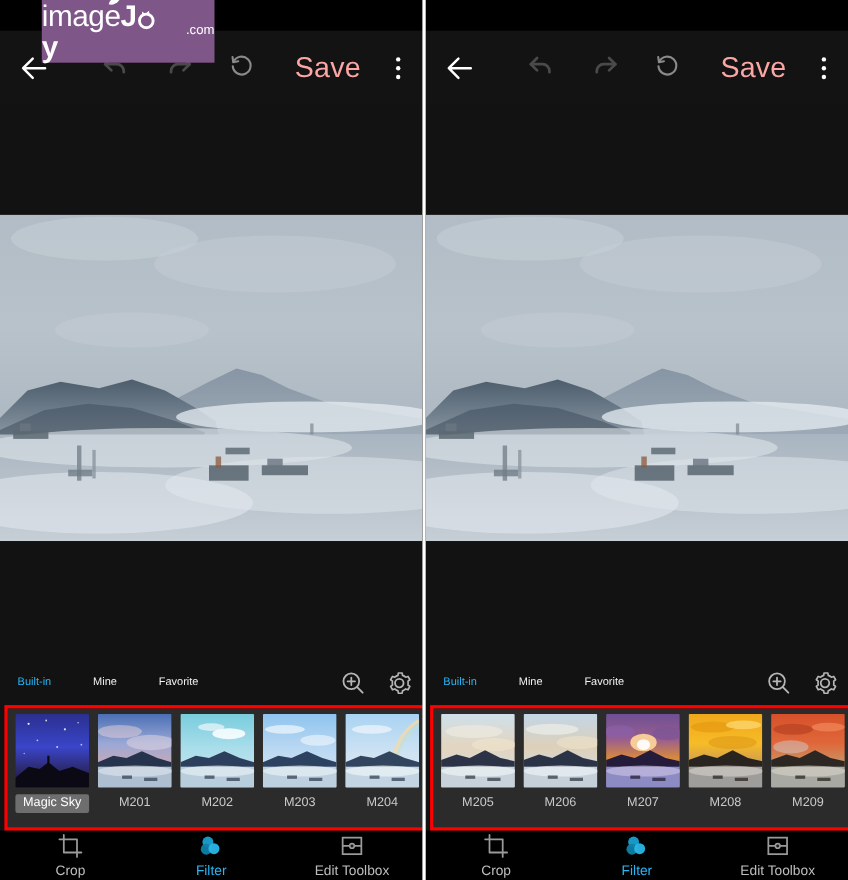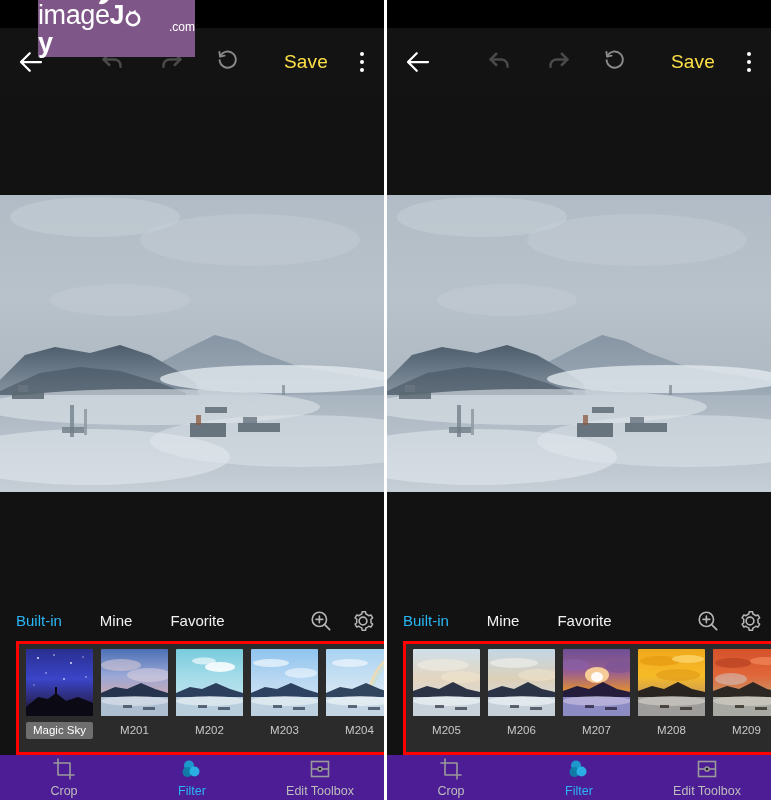--- a/index.html
+++ b/index.html
@@ -25,47 +25,47 @@
 
   
   .top-toolbar {
     position: absolute; top: 28px; left: 0; width: 100%; height: 67px;
     background: #131313;
     display: flex; align-items: center;
   }
   .tb-back { width: 62px; display: flex; align-items: center; justify-content: center; }
   .tb-mid  { flex: 1; display: flex; align-items: center; justify-content: center; gap: 28px; }
   .tb-save {
-    color: #fde047; font-size: 19px; letter-spacing: .2px;
+    color: #fca5a5; font-size: 26px; letter-spacing: .2px;
     padding: 0 6px; margin-right: 6px;
   }
   .tb-kebab { width: 44px; display: flex; flex-direction: column; align-items: center; justify-content: center; gap: 4px; }
   .tb-kebab i { display:block; width: 4px; height: 4px; border-radius: 50%; background: #fff; }
 
   .icon-arrow-back { width: 30px; height: 30px; display:block; }
 
   
   .photo-wrap { position: absolute; left: 0; width: 100%; top: 195px; height: 297px; overflow: hidden; }
   .photo { width: 100%; height: 100%; display:block; }
 
   
   .filter-tabs {
     position: absolute; left: 0; width: 100%; top: 600px; height: 41px;
     display: flex; align-items: center; background: #121212;
   }
-  .ftab { font-size: 15px; color: #f2f2f2; padding: 0 2px; }
+  .ftab { font-size: 10px; color: #f2f2f2; padding: 0 2px; }
   .ftab.active { color: #29b6f6; }
   .ftab-sp1 { width: 14px; }
   .ftab-sp2 { width: 34px; }
   .ftab-sp3 { width: 34px; }
   .ftab-grow { flex: 1; }
   .ftab-icon { width: 42px; display: flex; align-items: center; justify-content: center; }
 
   
-  .strip-outer { position: absolute; left: 16px; width: 100%; top: 641px; height: 114px; text-align: right; }
+  .strip-outer { position: absolute; left: 4px; width: 100%; top: 641px; height: 114px; text-align: right; }
   .red-box {
     position: absolute; inset: 0; border: 3px solid #ff0000; z-index: 30; pointer-events: none;
   }
   .strip {
     position: absolute; left: 3px; right: 3px; top: 3px; bottom: 3px;
     background: #2b2b2b; overflow: hidden;
     display: flex; align-items: flex-start; padding-left: 3px;
   }
   .thumb-cell {
     width: 75px; flex: 0 0 75px; margin-right: 0px;
@@ -78,21 +78,21 @@
   }
   .thumb-label {
     margin-top: 6px; font-size: 11.5px; color: #c9c9c9;
     line-height: 17px; padding: 0 7px; white-space: nowrap;
   }
   .thumb-cell.selected .thumb-label { color:#ffffff; background:#6e6e6e; border-radius:2px; }
 
   
   .bottom-nav {
     position: absolute; left: 0; width: 100%; top: 755px; height: 45px;
-    background: #4c1d95; display: flex; align-items: center;
+    background: #000000; display: flex; align-items: center;
   }
   .bnav-item { flex: 1; display: flex; flex-direction: column; align-items: center; justify-content: center; gap: 3px; }
   .bnav-label { font-size: 12.5px; color: #bdbdbd; }
   .bnav-item.active .bnav-label { color: #29b6f6; }
 
   
   .watermark {
     position: absolute; left: 38px; top: 0; width: 157px; height: 57px;
     background: #7f5688; z-index: 60;
     display: flex; flex-direction: row; align-items: center; justify-content: center;

